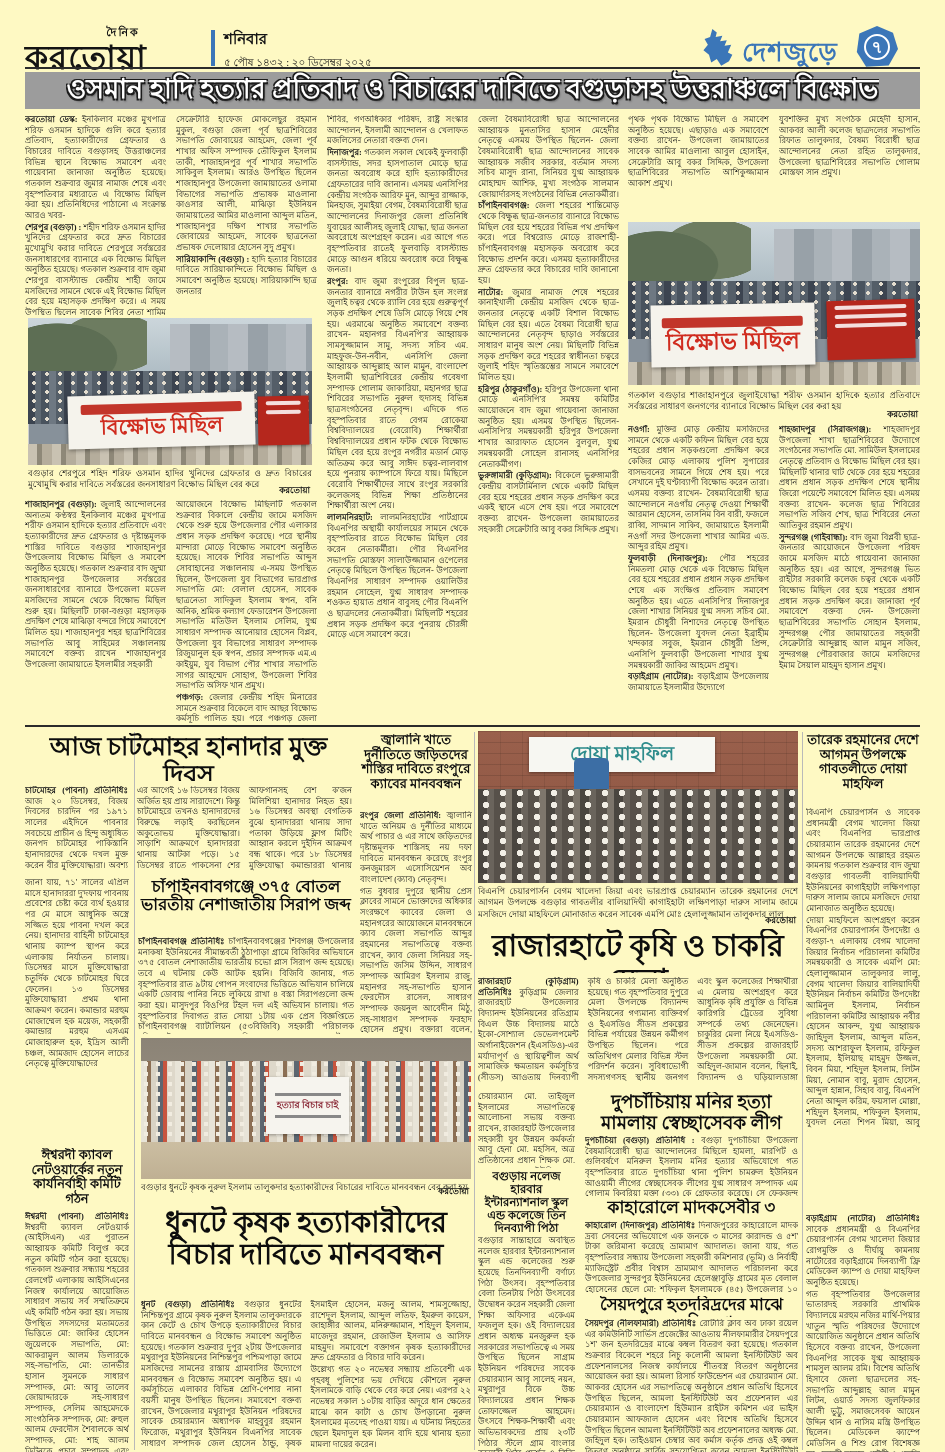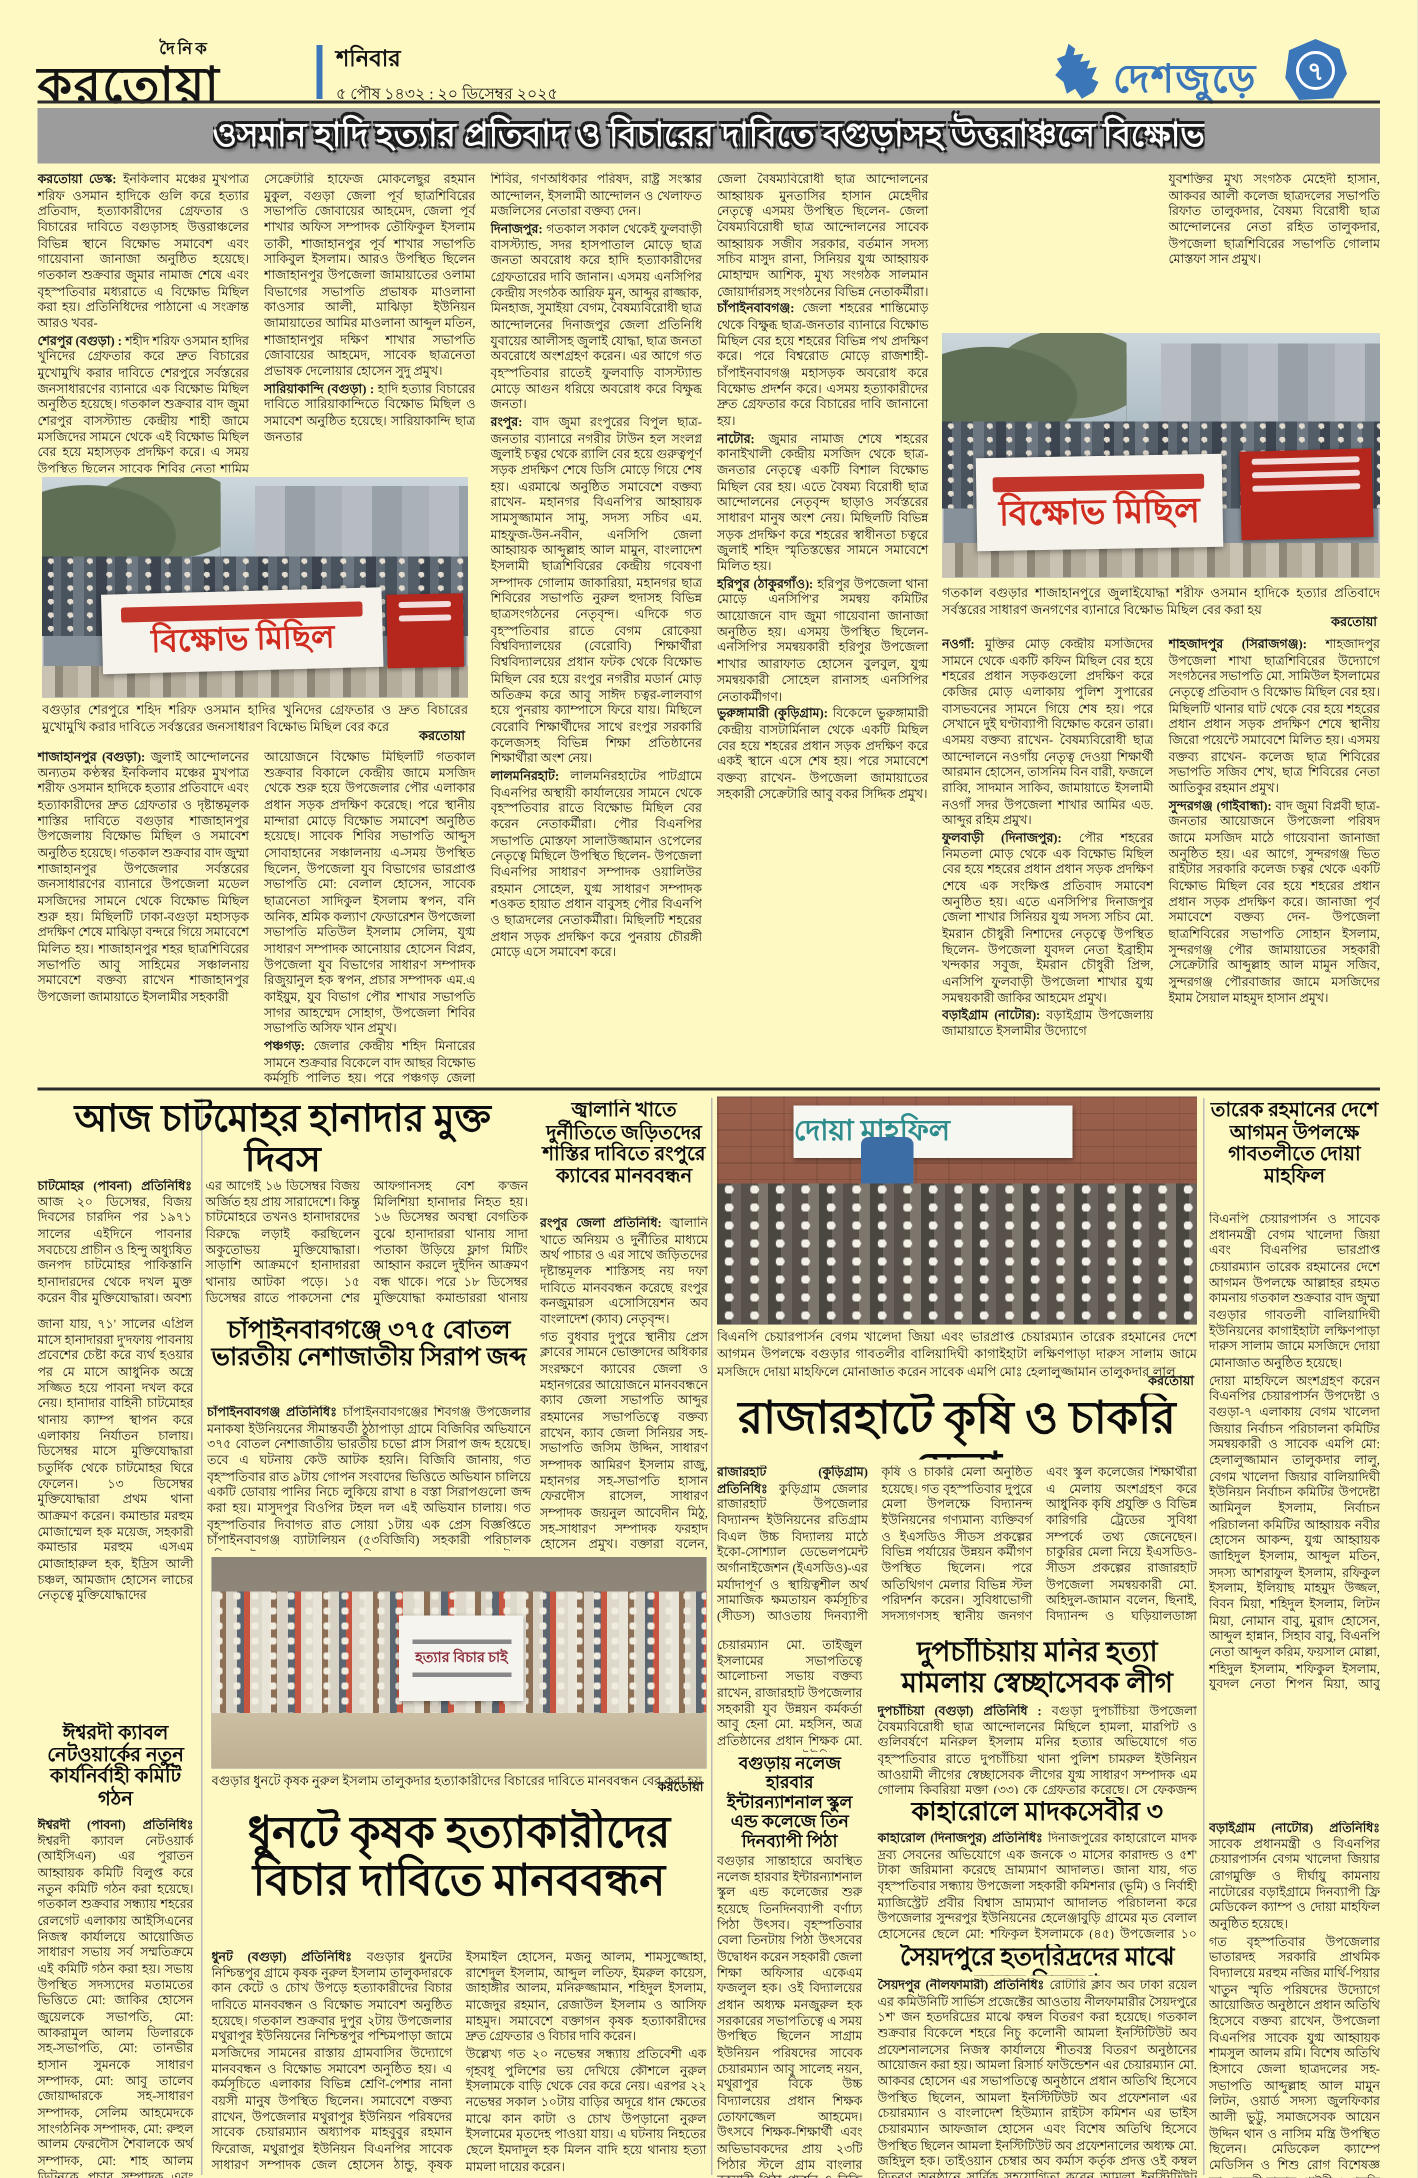--- a/index.html
+++ b/index.html
@@ -15,21 +15,21 @@
   .hrule{position:absolute;background:#2b2b2b}
   
   .brand-daily{font-size:11px;font-weight:bold;letter-spacing:2px;text-align:center;width:120px;margin-left:38px}
   .brand-name{font-size:33px;font-weight:900;line-height:.95;letter-spacing:1px}
   .day-name{font-size:15px;font-weight:bold}
   .date-line{font-size:10.5px;margin-top:3px}
   .section-name{font-size:26px;font-weight:900;color:#3b76b8;letter-spacing:1px}
   .page-badge{width:42px;height:42px;background:#3b76b8;clip-path:polygon(50% 0,88% 16%,100% 55%,78% 94%,24% 97%,2% 62%,8% 18%);display:flex;align-items:center;justify-content:center}
   .page-badge-inner{width:26px;height:26px;border:2.5px solid #fff;border-radius:50%;display:flex;align-items:center;justify-content:center;color:#fff;font-weight:bold;font-size:17px;line-height:1}
   .leadbar{background:#9c9c9c;display:flex;align-items:center;justify-content:center}
-  .leadbar h1{font-size:22px;font-weight:bold;color:#fff;white-space:nowrap;overflow:hidden;
+  .leadbar h1{font-size:27px;font-weight:bold;color:#fff;white-space:nowrap;overflow:hidden;
     text-shadow:-1.5px -1.5px 0 #1c1c1c,1.5px -1.5px 0 #1c1c1c,-1.5px 1.5px 0 #1c1c1c,1.5px 1.5px 0 #1c1c1c,2px 3px 2px rgba(0,0,0,.35)}
   
   .photo{position:absolute;overflow:hidden;background:#87919a;box-shadow:0 0 0 1px #cfcfcf inset}
   .ph-sky{position:absolute;left:0;right:0;top:0;height:45%;background:linear-gradient(#ccd6db,#a9b8c0)}
   .ph-trees{position:absolute;left:0;top:0;width:42%;height:48%;
     background:radial-gradient(ellipse 60px 34px at 25% 55%,#5d6e54 98%,transparent),radial-gradient(ellipse 52px 30px at 70% 35%,#6d7c60 98%,transparent)}
   .ph-bldg{position:absolute;right:0;top:4%;width:50%;height:42%;
     background:repeating-linear-gradient(90deg,#b6bcc2 0 20px,#98a1a8 20px 40px,#aab2b8 40px 58px)}
   .ph-crowd{position:absolute;left:0;right:0;top:36%;height:36%;
     background:radial-gradient(circle 2px at 6px 3px,#e4ddcf 97%,transparent) 0 0/13px 9px repeat,
@@ -43,21 +43,21 @@
   .caption{position:absolute;font-size:8.6px;line-height:1.32;text-align:justify;overflow:hidden}
   .credit{position:absolute;right:2px;bottom:0;font-weight:bold;font-size:8.6px;background:inherit}
   
   .ph3-brick{position:absolute;inset:0;background:
     repeating-linear-gradient(rgba(0,0,0,.12) 0 1px,transparent 1px 11px),
     repeating-linear-gradient(90deg,rgba(0,0,0,.08) 0 1px,transparent 1px 22px),
     linear-gradient(#9a604c,#8a5340)}
   .ph3-crowd{position:absolute;left:0;right:0;bottom:0;height:62%;
     background:radial-gradient(circle 3px at 8px 4px,#f2efe6 97%,transparent) 0 0/17px 12px repeat,
     repeating-linear-gradient(90deg,#4a4640 0 9px,#6a645c 9px 16px,#57514a 16px 27px,#7d766c 27px 34px)}
-  .ph3-banner{position:absolute;left:16%;top:4%;width:58%;height:23%;background:#f7f7f2;box-shadow:0 1px 3px rgba(0,0,0,.4);display:flex;align-items:center;}
+  .ph3-banner{position:absolute;left:16%;top:4%;width:58%;height:23%;background:#f7f7f2;box-shadow:0 1px 3px rgba(0,0,0,.4);display:flex;align-items:center;justify-content:center}
   .ph3-banner span{font-weight:900;font-size:19px;color:#2e8c8c}
   .ph3-man{position:absolute;left:30%;top:18%;width:11%;height:42%;background:#3c6ea5;border-radius:5px 5px 0 0}
   
   .ph4-wall{position:absolute;inset:0 0 32% 0;background:linear-gradient(#8b8376,#9b9284)}
   .ph4-road{position:absolute;left:0;right:0;bottom:0;height:34%;background:linear-gradient(#cfc2a6,#bfb093)}
   .ph4-people{position:absolute;left:0;right:0;top:16%;height:58%;
     background:radial-gradient(circle 2.5px at 5px 3px,#f1ece0 97%,transparent) 0 0/12px 10px repeat,
     repeating-linear-gradient(90deg,#e8e4d8 0 6px,#8c6f54 6px 10px,#d8d2c4 10px 17px,#5c6670 17px 22px,#c7553f 22px 26px,#ded8ca 26px 34px)}
   .ph4-banner{position:absolute;left:38%;top:28%;width:25%;height:40%;background:#f6f4ee;box-shadow:0 1px 3px rgba(0,0,0,.35);display:flex;flex-direction:column;align-items:center;justify-content:center;gap:2px}
   .ph4-banner .sm{width:80%;height:3px;background:#888}
@@ -113,20 +113,23 @@
       <p class="para"><b class="dl">রংপুর:</b><span> বাদ জুমা রংপুরের বিপুল ছাত্র-জনতার ব্যানারে নগরীর টাউন হল সংলগ্ন জুলাই চত্বর থেকে র‍্যালি বের হয়ে গুরুত্বপূর্ণ সড়ক প্রদক্ষিণ শেষে ডিসি মোড়ে গিয়ে শেষ হয়। এরমাঝে অনুষ্ঠিত সমাবেশে বক্তব্য রাখেন- মহানগর বিএনপি'র আহ্বায়ক সামসুজ্জামান সামু, সদস্য সচিব এম. মাহফুজ-উন-নবীন, এনসিপি জেলা আহ্বায়ক আব্দুল্লাহ আল মামুন, বাংলাদেশ ইসলামী ছাত্রশিবিরের কেন্দ্রীয় গবেষণা সম্পাদক গোলাম জাকারিয়া, মহানগর ছাত্র শিবিরের সভাপতি নুরুল হুদাসহ বিভিন্ন ছাত্রসংগঠনের নেতৃবৃন্দ। এদিকে গত বৃহস্পতিবার রাতে বেগম রোকেয়া বিশ্ববিদ্যালয়ের (বেরোবি) শিক্ষার্থীরা বিশ্ববিদ্যালয়ের প্রধান ফটক থেকে বিক্ষোভ মিছিল বের হয়ে রংপুর নগরীর মডার্ন মোড় অতিক্রম করে আবু সাঈদ চত্বর-লালবাগ হয়ে পুনরায় ক্যাম্পাসে ফিরে যায়। মিছিলে বেরোবি শিক্ষার্থীদের সাথে রংপুর সরকারি কলেজসহ বিভিন্ন শিক্ষা প্রতিষ্ঠানের শিক্ষার্থীরা অংশ নেয়।</span></p>
       <p class="para"><b class="dl">লালমনিরহাট:</b><span> লালমনিরহাটের পাটগ্রামে বিএনপির অস্থায়ী কার্যালয়ের সামনে থেকে বৃহস্পতিবার রাতে বিক্ষোভ মিছিল বের করেন নেতাকর্মীরা। পৌর বিএনপির সভাপতি মোস্তফা সালাউজ্জামান ওপেলের নেতৃত্বে মিছিলে উপস্থিত ছিলেন- উপজেলা বিএনপির সাধারণ সম্পাদক ওয়ালিউর রহমান সোহেল, যুগ্ম সাধারণ সম্পাদক শওকত হায়াত প্রধান বাবুসহ পৌর বিএনপি ও ছাত্রদলের নেতাকর্মীরা। মিছিলটি শহরের প্রধান সড়ক প্রদক্ষিণ করে পুনরায় চৌরঙ্গী মোড়ে এসে সমাবেশ করে।</span></p>
     </div>
   <div class="abs body-text" style="left:478px;top:115px;width:141px;height:608px">
       <p class="para"><span>জেলা বৈষম্যবিরোধী ছাত্র আন্দোলনের আহ্বায়ক মুনতাসির হাসান মেহেদীর নেতৃত্বে এসময় উপস্থিত ছিলেন- জেলা বৈষম্যবিরোধী ছাত্র আন্দোলনের সাবেক আহ্বায়ক সজীব সরকার, বর্তমান সদস্য সচিব মাসুদ রানা, সিনিয়র যুগ্ম আহ্বায়ক মোহাম্মদ আশিক, মুখ্য সংগঠক সালমান জোয়ার্দারসহ সংগঠনের বিভিন্ন নেতাকর্মীরা।</span></p>
       <p class="para"><b class="dl">চাঁপাইনবাবগঞ্জ:</b><span> জেলা শহরের শান্তিমোড় থেকে বিক্ষুব্ধ ছাত্র-জনতার ব্যানারে বিক্ষোভ মিছিল বের হয়ে শহরের বিভিন্ন পথ প্রদক্ষিণ করে। পরে বিশ্বরোড মোড়ে রাজশাহী-চাঁপাইনবাবগঞ্জ মহাসড়ক অবরোধ করে বিক্ষোভ প্রদর্শন করে। এসময় হত্যাকারীদের দ্রুত গ্রেফতার করে বিচারের দাবি জানানো হয়।</span></p>
       <p class="para"><b class="dl">নাটোর:</b><span> জুমার নামাজ শেষে শহরের কানাইখালী কেন্দ্রীয় মসজিদ থেকে ছাত্র-জনতার নেতৃত্বে একটি বিশাল বিক্ষোভ মিছিল বের হয়। এতে বৈষম্য বিরোধী ছাত্র আন্দোলনের নেতৃবৃন্দ ছাড়াও সর্বস্তরের সাধারণ মানুষ অংশ নেয়। মিছিলটি বিভিন্ন সড়ক প্রদক্ষিণ করে শহরের স্বাধীনতা চত্বরে জুলাই শহিদ স্মৃতিস্তম্ভের সামনে সমাবেশে মিলিত হয়।</span></p>
       <p class="para"><b class="dl">হরিপুর (ঠাকুরগাঁও):</b><span> হরিপুর উপজেলা থানা মোড়ে এনসিপি'র সমন্বয় কমিটির আয়োজনে বাদ জুমা গায়েবানা জানাজা অনুষ্ঠিত হয়। এসময় উপস্থিত ছিলেন- এনসিপি'র সমন্বয়কারী হরিপুর উপজেলা শাখার আরাফাত হোসেন বুলবুল, যুগ্ম সমন্বয়কারী সোহেল রানাসহ এনসিপির নেতাকর্মীগণ।</span></p>
       <p class="para"><b class="dl">ভুরুঙ্গামারী (কুড়িগ্রাম):</b><span> বিকেলে ভুরুঙ্গামারী কেন্দ্রীয় বাসটার্মিনাল থেকে একটি মিছিল বের হয়ে শহরের প্রধান সড়ক প্রদক্ষিণ করে একই স্থানে এসে শেষ হয়। পরে সমাবেশে বক্তব্য রাখেন- উপজেলা জামায়াতের সহকারী সেক্রেটারি আবু বকর সিদ্দিক প্রমুখ।</span></p>
     </div>
+  <div class="abs body-text" style="left:628px;top:115px;width:141px;height:103px">
+      <p class="para"><span>পৃথক পৃথক বিক্ষোভ মিছিল ও সমাবেশ অনুষ্ঠিত হয়েছে। এছাড়াও এক সমাবেশে বক্তব্য রাখেন- উপজেলা জামায়াতের সাবেক আমির মাওলানা আবুল হোসাইন, সেক্রেটারি আবু বকর সিদ্দিক, উপজেলা ছাত্রশিবিরের সভাপতি আশিকুজ্জামান আকাশ প্রমুখ।</span></p>
+    </div>
   <div class="abs body-text" style="left:628px;top:425px;width:141px;height:298px">
       <p class="para"><b class="dl">নওগাঁ:</b><span> মুক্তির মোড় কেন্দ্রীয় মসজিদের সামনে থেকে একটি কফিন মিছিল বের হয়ে শহরের প্রধান সড়কগুলো প্রদক্ষিণ করে কেজির মোড় এলাকায় পুলিশ সুপারের বাসভবনের সামনে গিয়ে শেষ হয়। পরে সেখানে দুই ঘণ্টাব্যাপী বিক্ষোভ করেন তারা। এসময় বক্তব্য রাখেন- বৈষম্যবিরোধী ছাত্র আন্দোলনে নওগাঁয় নেতৃত্ব দেওয়া শিক্ষার্থী আরমান হোসেন, তাসনিম বিন বারী, ফজলে রাব্বি, সাদমান সাকিব, জামায়াতে ইসলামী নওগাঁ সদর উপজেলা শাখার আমির এড. আব্দুর রহিম প্রমুখ।</span></p>
       <p class="para"><b class="dl">ফুলবাড়ী (দিনাজপুর):</b><span> পৌর শহরের নিমতলা মোড় থেকে এক বিক্ষোভ মিছিল বের হয়ে শহরের প্রধান প্রধান সড়ক প্রদক্ষিণ শেষে এক সংক্ষিপ্ত প্রতিবাদ সমাবেশ অনুষ্ঠিত হয়। এতে এনসিপি'র দিনাজপুর জেলা শাখার সিনিয়র যুগ্ম সদস্য সচিব মো. ইমরান চৌধুরী নিশাদের নেতৃত্বে উপস্থিত ছিলেন- উপজেলা যুবদল নেতা ইব্রাহীম খন্দকার সবুজ, ইমরান চৌধুরী প্রিন্স, এনসিপি ফুলবাড়ী উপজেলা শাখার যুগ্ম সমন্বয়কারী জাকির আহমেদ প্রমুখ।</span></p>
       <p class="para"><b class="dl">বড়াইগ্রাম (নাটোর):</b><span> বড়াইগ্রাম উপজেলায় জামায়াতে ইসলামীর উদ্যোগে</span></p>
     </div>
   <div class="abs body-text" style="left:779px;top:115px;width:141px;height:103px">
       <p class="para"><span>যুবশক্তির মুখ্য সংগঠক মেহেদী হাসান, আকবর আলী কলেজ ছাত্রদলের সভাপতি রিফাত তালুকদার, বৈষম্য বিরোধী ছাত্র আন্দোলনের নেতা রহিত তালুকদার, উপজেলা ছাত্রশিবিরের সভাপতি গোলাম মোস্তফা সান প্রমুখ।</span></p>
     </div>
   <div class="abs body-text" style="left:779px;top:425px;width:141px;height:298px">
       <p class="para"><b class="dl">শাহজাদপুর (সিরাজগঞ্জ):</b><span> শাহজাদপুর উপজেলা শাখা ছাত্রশিবিরের উদ্যোগে সংগঠনের সভাপতি মো. সামিউল ইসলামের নেতৃত্বে প্রতিবাদ ও বিক্ষোভ মিছিল বের হয়। মিছিলটি থানার ঘাট থেকে বের হয়ে শহরের প্রধান প্রধান সড়ক প্রদক্ষিণ শেষে স্থানীয় জিরো পয়েন্টে সমাবেশে মিলিত হয়। এসময় বক্তব্য রাখেন- কলেজ ছাত্র শিবিরের সভাপতি সজিব শেখ, ছাত্র শিবিরের নেতা আতিকুর রহমান প্রমুখ।</span></p>

